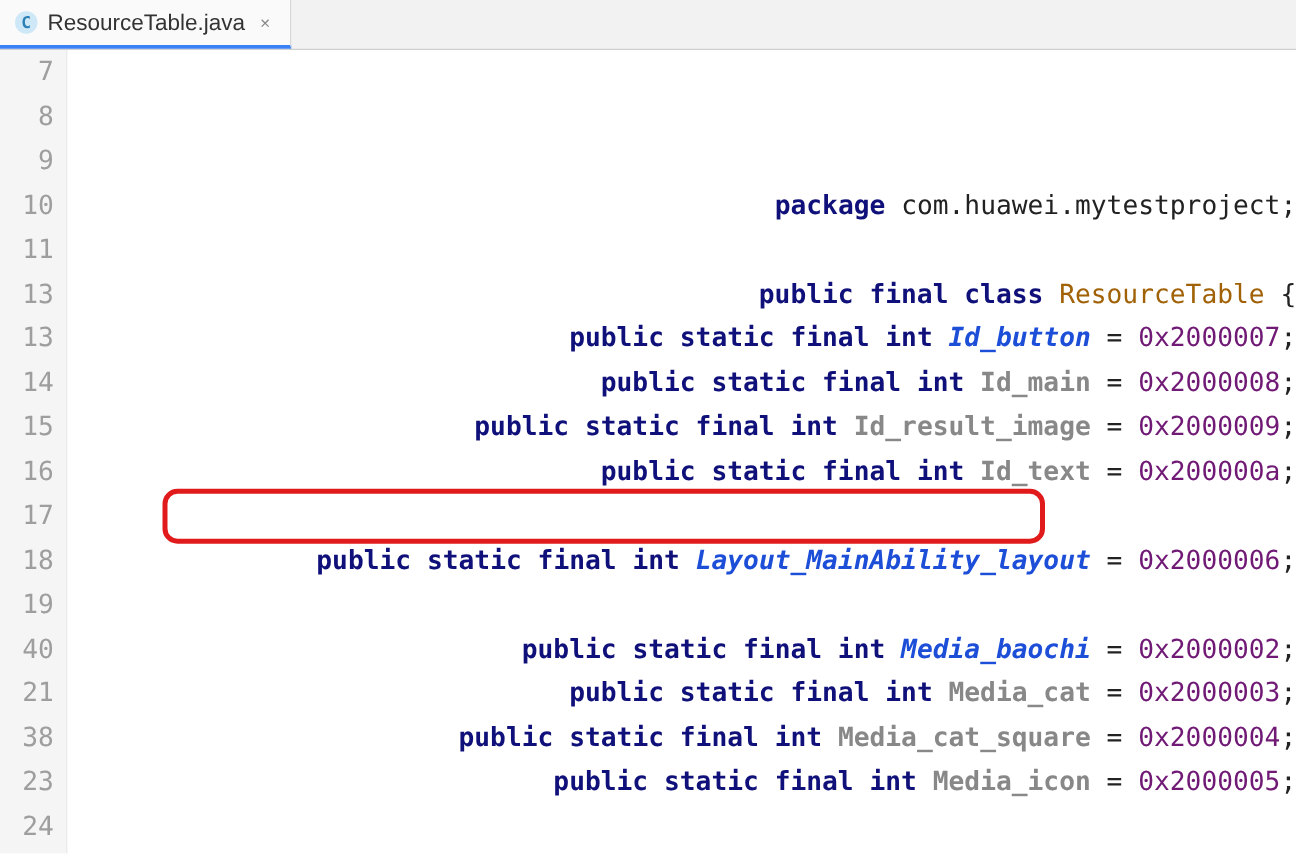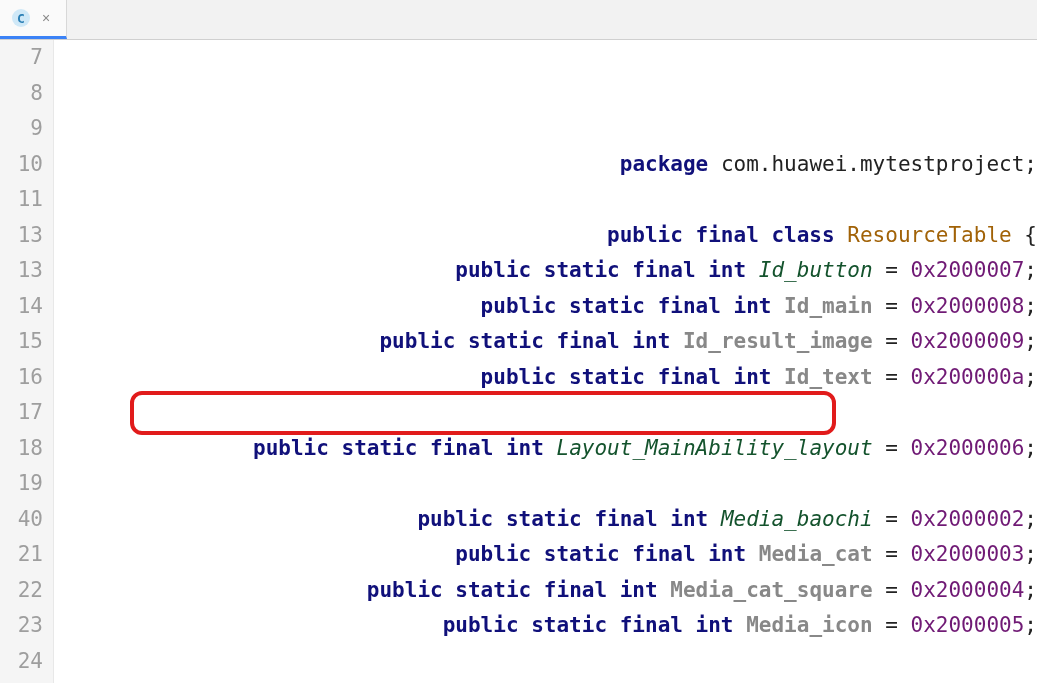--- a/index.html
+++ b/index.html
@@ -75,40 +75,41 @@
     position: relative;
     text-align: right;
   }
   .indent1 { padding-left: 42px; }
   .indent2 { padding-left: 90px; }
 
   
   .kw { color: #10107a; font-weight: bold; }       
   .pkg { color: #222; }
   .cls { color: #a16207; margin-top: 28px; }
-  .fld-active { color: #14532d; font-style: italic; font-weight: normal; }
+  .fld-active { color: #1d4ed8; font-style: italic; font-weight: bold; }
   .fld-dim { color: #888; font-weight: bold; }
   .op { color: #222; }
   .hex { color: #701a75; }
   .semi { color: #222; }
   .brace { color: #222; }
 
   .highlight-box {
     position: absolute;
     border: 4px solid #e11b1b;
     border-radius: 12px;
     pointer-events: none;
   }
 </style>
 </head>
 <body>
 
 <div class="tab-bar">
   <div class="tab">
     <span class="tab-icon">C</span>
+    <span class="tab-label">ResourceTable.java</span>
     <span class="tab-close">×</span>
   </div>
 </div>
 
 <div class="editor">
   <div class="gutter" id="gutter">
       <div class="gutter-line">7</div>
       <div class="gutter-line">8</div>
       <div class="gutter-line">9</div>
       <div class="gutter-line">10</div>
@@ -116,20 +117,20 @@
       <div class="gutter-line">13</div>
       <div class="gutter-line">13</div>
       <div class="gutter-line">14</div>
       <div class="gutter-line">15</div>
       <div class="gutter-line">16</div>
       <div class="gutter-line">17</div>
       <div class="gutter-line">18</div>
       <div class="gutter-line">19</div>
       <div class="gutter-line">40</div>
       <div class="gutter-line">21</div>
-      <div class="gutter-line">22</div>
+      <div class="gutter-line">38</div>
       <div class="gutter-line">23</div>
       <div class="gutter-line">24</div>
     </div>
   <div class="code" id="code">
     <div class="highlight-box" id="hlbox" style="top: 351px; left: 76px; width: 706px; height: 44px;"></div>
   <div class="code-line indent1"><span class="kw">package</span><span> </span><span class="pkg">com.huawei.mytestproject</span><span class="semi">;</span></div><div class="code-line"></div><div class="code-line indent1"><span class="kw">public</span><span> </span><span class="kw">final</span><span> </span><span class="kw">class</span><span> </span><span class="cls">ResourceTable</span><span> </span><span class="brace">{</span></div><div class="code-line indent2"><span class="kw">public</span><span> </span><span class="kw">static</span><span> </span><span class="kw">final</span><span> </span><span class="kw">int</span><span> </span><span class="fld-active">Id_button</span><span class="op"> = </span><span class="hex">0x2000007</span><span class="semi">;</span></div><div class="code-line indent2"><span class="kw">public</span><span> </span><span class="kw">static</span><span> </span><span class="kw">final</span><span> </span><span class="kw">int</span><span> </span><span class="fld-dim">Id_main</span><span class="op"> = </span><span class="hex">0x2000008</span><span class="semi">;</span></div><div class="code-line indent2"><span class="kw">public</span><span> </span><span class="kw">static</span><span> </span><span class="kw">final</span><span> </span><span class="kw">int</span><span> </span><span class="fld-dim">Id_result_image</span><span class="op"> = </span><span class="hex">0x2000009</span><span class="semi">;</span></div><div class="code-line indent2"><span class="kw">public</span><span> </span><span class="kw">static</span><span> </span><span class="kw">final</span><span> </span><span class="kw">int</span><span> </span><span class="fld-dim">Id_text</span><span class="op"> = </span><span class="hex">0x200000a</span><span class="semi">;</span></div><div class="code-line"></div><div class="code-line indent2"><span class="kw">public</span><span> </span><span class="kw">static</span><span> </span><span class="kw">final</span><span> </span><span class="kw">int</span><span> </span><span class="fld-active">Layout_MainAbility_layout</span><span class="op"> = </span><span class="hex">0x2000006</span><span class="semi">;</span></div><div class="code-line"></div><div class="code-line indent2"><span class="kw">public</span><span> </span><span class="kw">static</span><span> </span><span class="kw">final</span><span> </span><span class="kw">int</span><span> </span><span class="fld-active">Media_baochi</span><span class="op"> = </span><span class="hex">0x2000002</span><span class="semi">;</span></div><div class="code-line indent2"><span class="kw">public</span><span> </span><span class="kw">static</span><span> </span><span class="kw">final</span><span> </span><span class="kw">int</span><span> </span><span class="fld-dim">Media_cat</span><span class="op"> = </span><span class="hex">0x2000003</span><span class="semi">;</span></div><div class="code-line indent2"><span class="kw">public</span><span> </span><span class="kw">static</span><span> </span><span class="kw">final</span><span> </span><span class="kw">int</span><span> </span><span class="fld-dim">Media_cat_square</span><span class="op"> = </span><span class="hex">0x2000004</span><span class="semi">;</span></div><div class="code-line indent2"><span class="kw">public</span><span> </span><span class="kw">static</span><span> </span><span class="kw">final</span><span> </span><span class="kw">int</span><span> </span><span class="fld-dim">Media_icon</span><span class="op"> = </span><span class="hex">0x2000005</span><span class="semi">;</span></div><div class="code-line"></div><div class="code-line indent2"></div></div>
 </div>
 
 </body></html>

